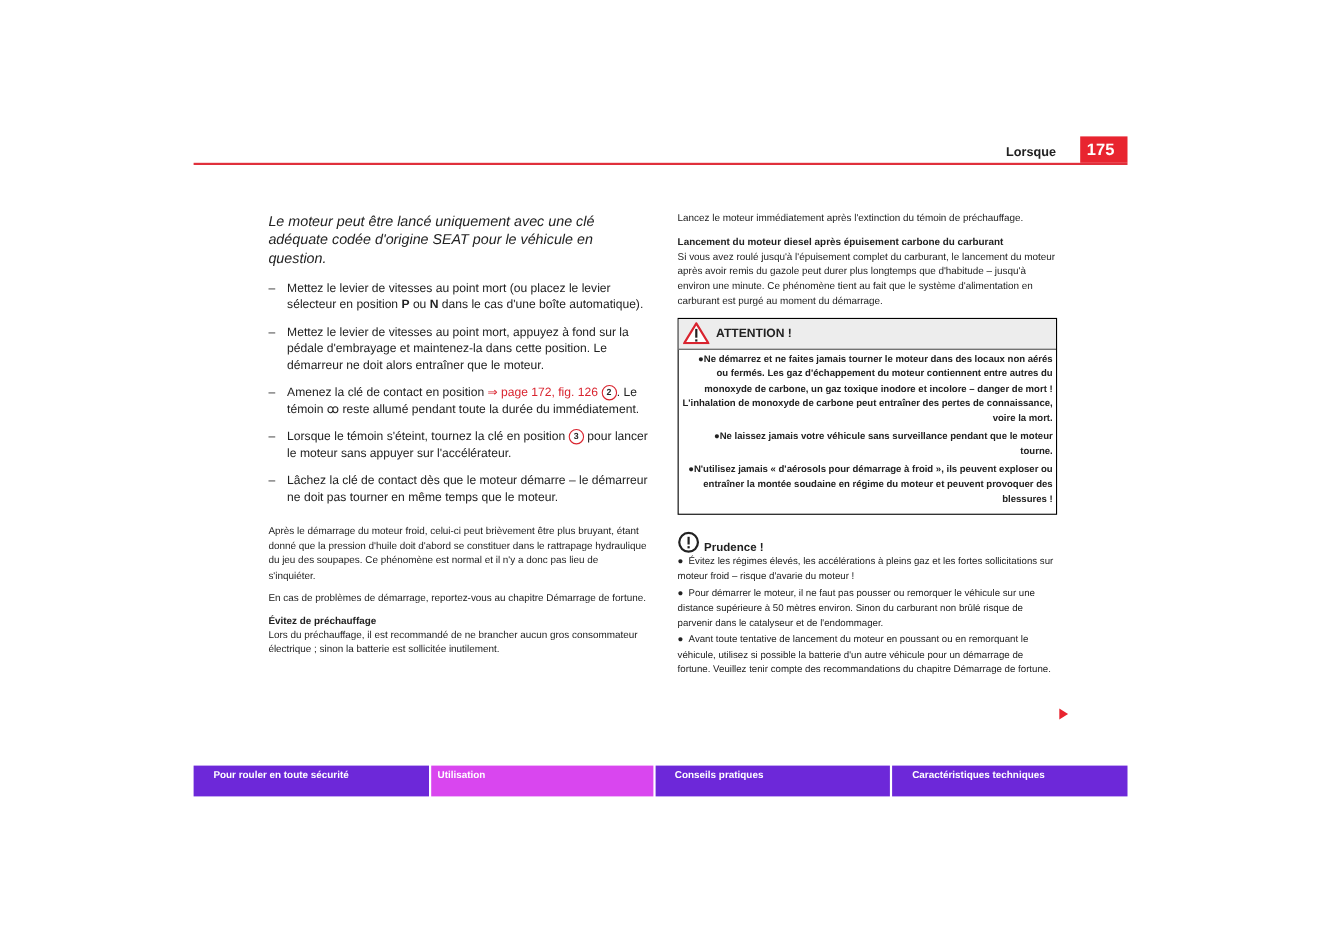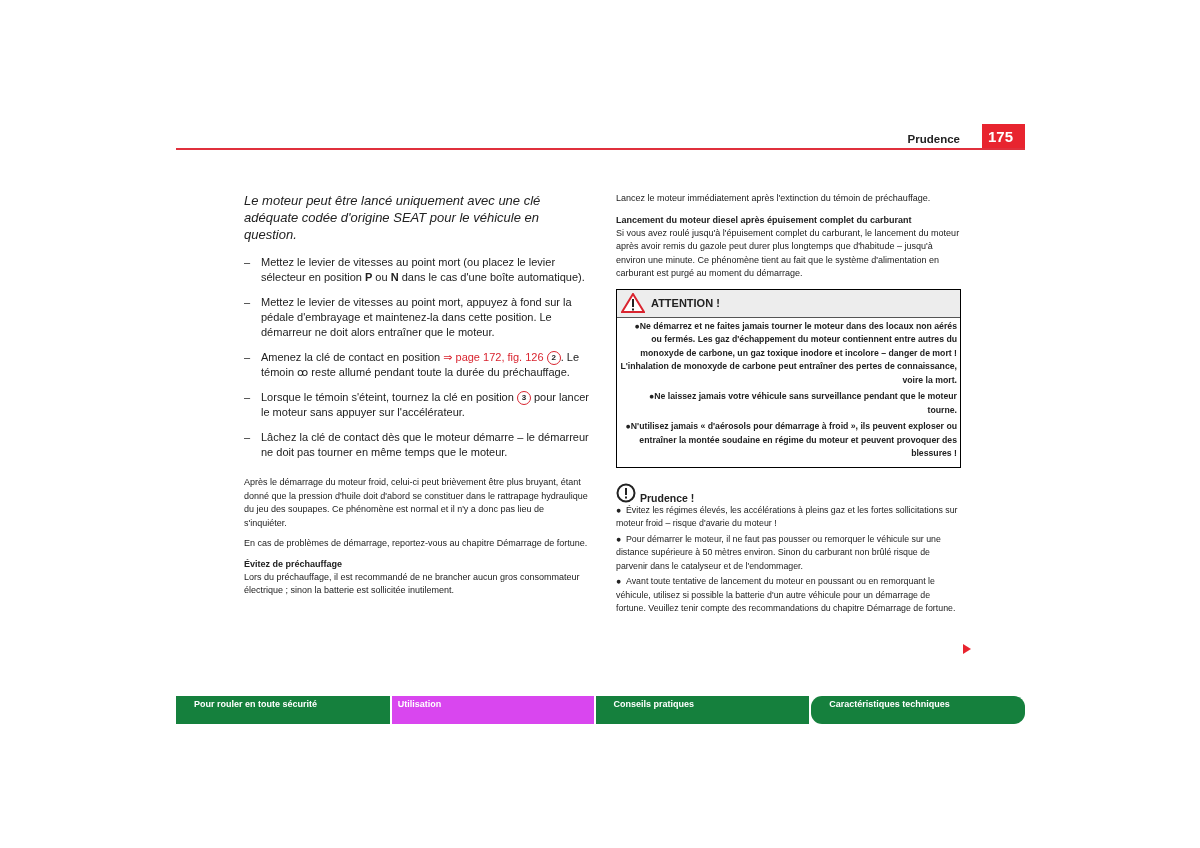--- a/index.html
+++ b/index.html
@@ -33,50 +33,50 @@
   .bullet { display:inline-block; width:10px; }
 
   .prud-head { display:flex; align-items:center; margin-top:14px; }
   .prud-title { font-size:10.5px; font-weight:bold; margin-left:4px; margin-top:10px; }
   .prud-item { font-size:8.8px; line-height:13.5px; margin-bottom:2px; color:#222; }
 
   .next-arrow { position:absolute; left:963px; top:644px; width:0; height:0;
                 border-top:5px solid transparent; border-bottom:5px solid transparent; border-left:8px solid #e8242f; }
 
   .tabs { position:absolute; left:176px; top:696px; width:849px; height:28px; display:flex; }
-  .tab { flex:1; background:#15803d; color:#fff; font-size:9px; font-weight:bold; padding:3px 0 0 18px;
+  .tab { flex:1; background:#6d28d9; color:#fff; font-size:9px; font-weight:bold; padding:3px 0 0 18px;
          box-sizing:border-box; margin-right:2px; }
-  .tab:last-child { margin-right:0;border-radius:11px; }
+  .tab:last-child { margin-right:0; }
   .tab.active { background:#d946ef; padding-left:6px; }
 </style>
 </head>
 <body>
 
 <div class="header-rule"></div>
-<div class="header-title">Prudence</div>
+<div class="header-title">Lorsque</div>
 <div class="page-num">175</div>
 
 <div class="col-left">
   <div class="intro">Le moteur peut être lancé uniquement avec une clé adéquate codée d'origine SEAT pour le véhicule en question.</div>
   <ul class="steps">
     <li><span class="dash">–</span><span>Mettez le levier de vitesses au point mort (ou placez le levier sélecteur en position </span><b>P</b><span> ou </span><b>N</b><span> dans le cas d'une boîte automatique).</span></li>
     <li><span class="dash">–</span><span>Mettez le levier de vitesses au point mort, appuyez à fond sur la pédale d'embrayage et maintenez-la dans cette position. Le démarreur ne doit alors entraîner que le moteur.</span></li>
-    <li><span class="dash">–</span><span>Amenez la clé de contact en position </span><span class="link">⇒ page 172, fig. 126</span> <span class="circ">2</span><span>. Le témoin </span><span>ꝏ</span><span> reste allumé pendant toute la durée du préchauffage.</span></li>
+    <li><span class="dash">–</span><span>Amenez la clé de contact en position </span><span class="link">⇒ page 172, fig. 126</span> <span class="circ">2</span><span>. Le témoin </span><span>ꝏ</span><span> reste allumé pendant toute la durée du immédiatement.</span></li>
     <li><span class="dash">–</span><span>Lorsque le témoin s'éteint, tournez la clé en position </span><span class="circ">3</span><span> pour lancer le moteur sans appuyer sur l'accélérateur.</span></li>
     <li><span class="dash">–</span><span>Lâchez la clé de contact dès que le moteur démarre – le démarreur ne doit pas tourner en même temps que le moteur.</span></li>
   </ul>
   <p class="para" style="margin-top:16px">Après le démarrage du moteur froid, celui-ci peut brièvement être plus bruyant, étant donné que la pression d'huile doit d'abord se constituer dans le rattrapage hydraulique du jeu des soupapes. Ce phénomène est normal et il n'y a donc pas lieu de s'inquiéter.</p>
   <p class="para">En cas de problèmes de démarrage, reportez-vous au chapitre Démarrage de fortune.</p>
   <div class="subhead">Évitez de préchauffage</div>
   <p class="para">Lors du préchauffage, il est recommandé de ne brancher aucun gros consommateur électrique ; sinon la batterie est sollicitée inutilement.</p>
 </div>
 
 <div class="col-right">
   <p class="para">Lancez le moteur immédiatement après l'extinction du témoin de préchauffage.</p>
-  <div class="subhead" style="margin-top:8px">Lancement du moteur diesel après épuisement complet du carburant</div>
+  <div class="subhead" style="margin-top:8px">Lancement du moteur diesel après épuisement carbone du carburant</div>
   <p class="para">Si vous avez roulé jusqu'à l'épuisement complet du carburant, le lancement du moteur après avoir remis du gazole peut durer plus longtemps que d'habitude – jusqu'à environ une minute. Ce phénomène tient au fait que le système d'alimentation en carburant est purgé au moment du démarrage.</p>
 
   <div class="warn-box">
     <div class="warn-head">
       <svg width="24" height="20" viewBox="0 0 24 20">
         <polygon points="12,1 23,19 1,19" fill="#fff" stroke="#d9242f" stroke-width="2"></polygon>
         <rect x="11" y="6" width="2" height="8" fill="#222"></rect>
         <rect x="11" y="15.5" width="2" height="2" fill="#222"></rect>
       </svg>
       <span class="warn-title">ATTENTION !</span>

